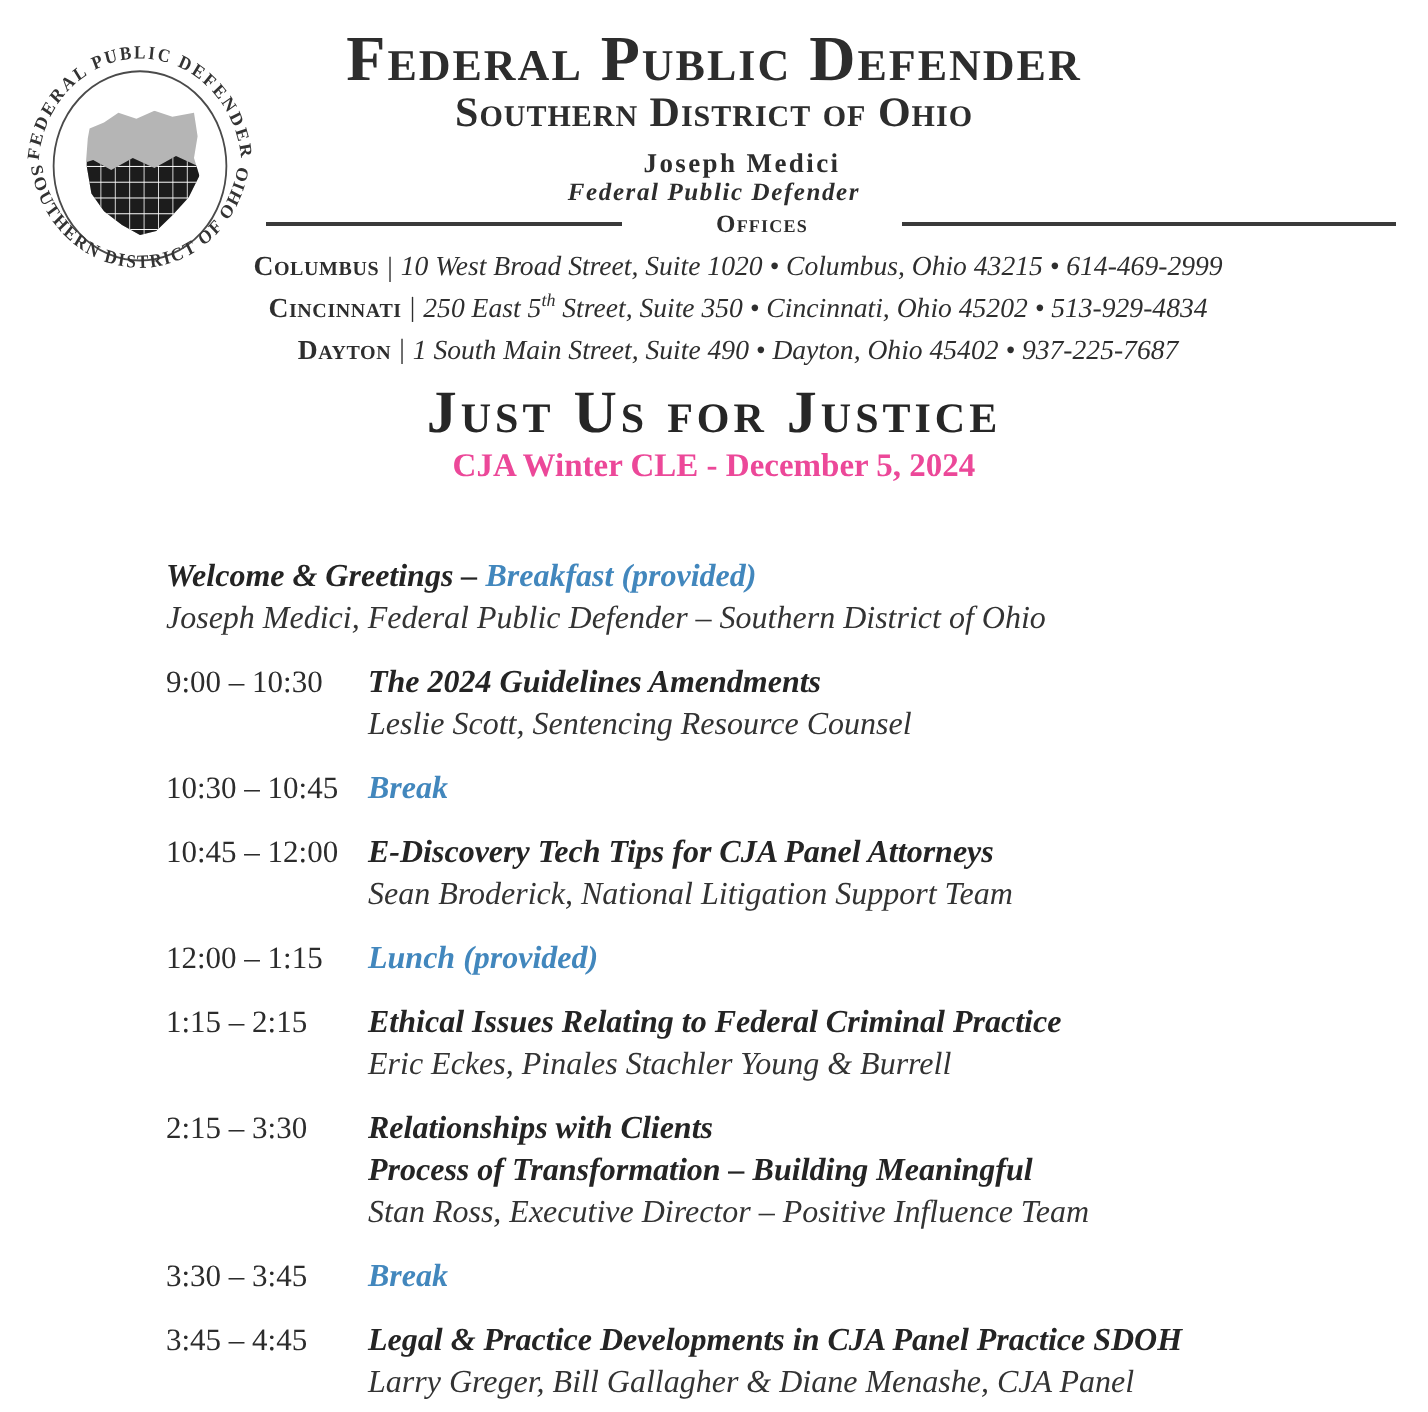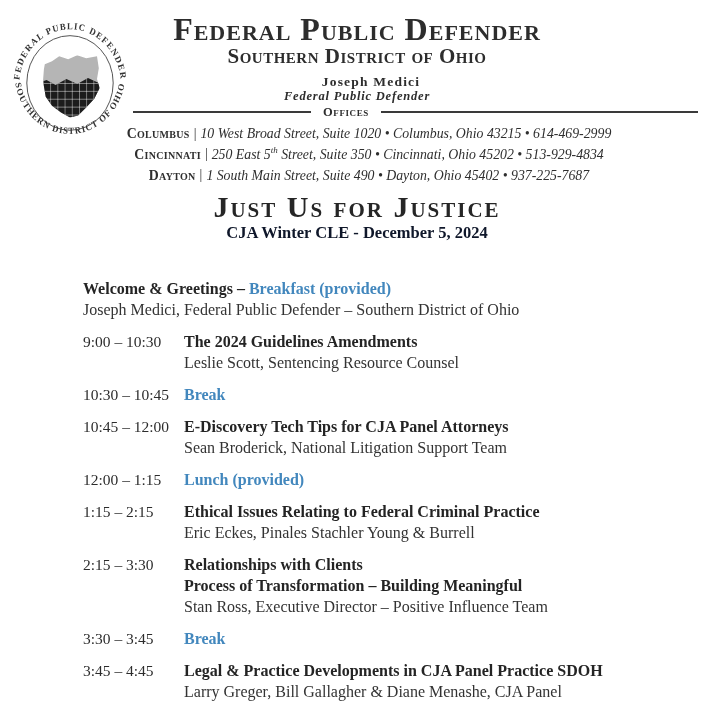--- a/index.html
+++ b/index.html
@@ -34,21 +34,21 @@
     font-weight: bold; font-size: 13.5px; line-height: 15px;
     margin-top: 6px; letter-spacing: 1.2px; color: #2d2d2d; padding-left: 28px;
   }
   .officer-title {
     font-weight: bold; font-style: italic;
     font-size: 12.5px; line-height: 14px; letter-spacing: 0.8px;
     color: #2d2d2d;
   }
   .offices-divider {
     display: flex; align-items: center;
-    margin: 2px 16px 2px 133px; height: 14px;
+    margin: 2px 16px 2px 133px; height: 14px; gap: 35px;
   }
   .rule { height: 2px; background: #3a3a3a; }
   .rule-left { flex: 0 0 178px; }
   .rule-right { flex: 1; }
   .offices-label {
     font-variant: small-caps; font-weight: bold;
     font-size: 12.5px; letter-spacing: 0.6px; padding: 0 12px;
     color: #2d2d2d;
   }
   .office-list { text-align: center; padding-left: 24px; }
@@ -62,30 +62,30 @@
 
   
   .event-title-block { margin-top: 8px; text-align: center; }
   .event-title {
     font-variant: small-caps; font-weight: bold;
     font-size: 30px; line-height: 31px; letter-spacing: 2px;
     color: #262626;
   }
   .event-subtitle {
     font-weight: bold; font-size: 16.5px; line-height: 20px;
-    color: #0f172a; margin-top: 1px;
+    color: #ec4899; margin-top: 1px;
   }
 
   
   .schedule { margin: 35px 0 0 83px; }
   .sched-row { display: flex; margin-bottom: 11px; }
   .time {
     flex: 0 0 101px; font-size: 15.5px; line-height: 21px; color: #2c2c2c;
   }
-  .content { width: 520px; font-size: 16px; line-height: 21px; }
+  .content { width: 520px; font-size: 16px; line-height: 21px; font-style: italic; }
   .title-line { font-weight: bold; color: #242424; }
   .hl { color: var(--hl, #4287bd); font-weight: bold; }
   .speaker { font-weight: normal; color: #333333; }
 </style>
 </head>
 <body>
 
 <div class="page">
 
   <div class="letterhead">

